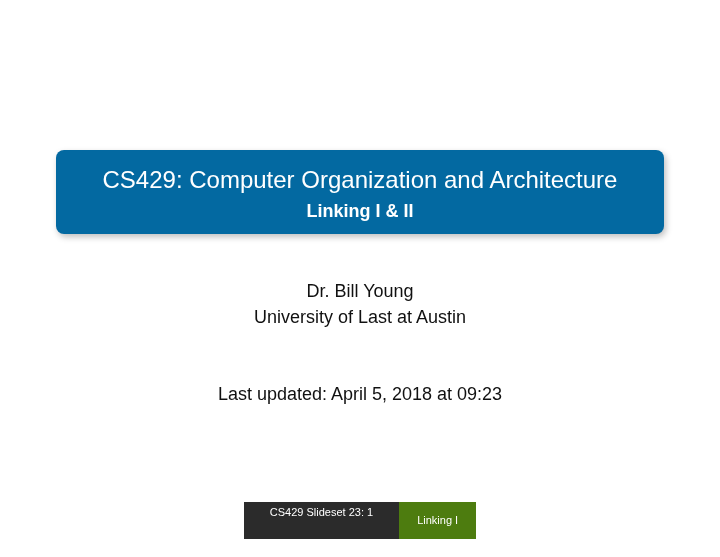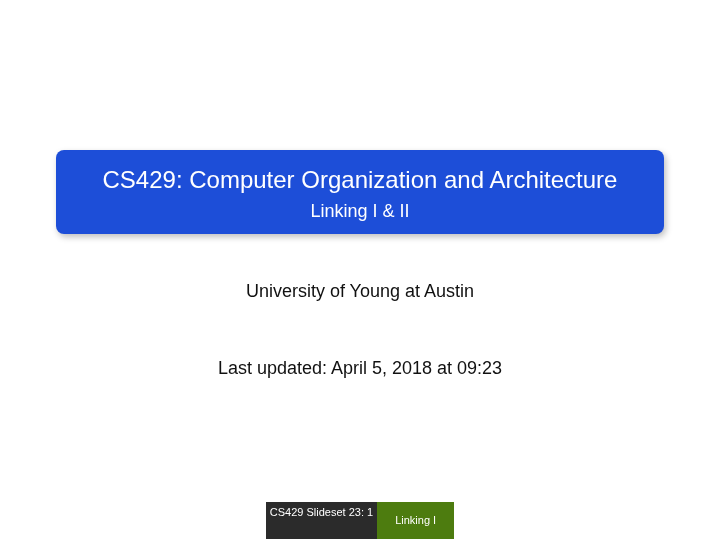--- a/index.html
+++ b/index.html
@@ -15,36 +15,36 @@
     width: 720px;
     height: 557px;
     position: relative;
     display: flex;
     flex-direction: column;
     align-items: center;
   }
   .title-block {
     margin-top: 150px;
     width: 608px;
-    background: #1d4ed8;
+    background: #0369a1;
     border-radius: 8px;
     box-shadow: 2px 3px 6px rgba(0,0,0,0.25);
     padding: 14px 18px 12px 18px;
     text-align: center;
   }
   .title-main {
     color: #ffffff;
     font-size: 24px;
     font-weight: 400;
     line-height: 1.3;
   }
   .title-sub {
     color: #ffffff;
     font-size: 18px;
-    font-weight: 400;
+    font-weight: 700;
     margin-top: 6px;
   }
   .author-block {
     margin-top: 44px;
     text-align: center;
     color: #111;
     font-size: 18px;
     line-height: 1.45;
   }
   .updated-block {
@@ -62,40 +62,41 @@
     justify-content: center;
   }
   .footer-inner {
     display: flex;
     font-size: 11px;
     line-height: 1;
   }
   .footer-left {
     background: #2b2b2b;
     color: #ffffff;
-    padding: 5px 4px;
+    padding: 5px 26px;
   }
   .footer-right {
     background: #4d7c0f;
     color: #ffffff;
     padding: 13px 18px;
   }
 </style>
 </head>
 <body>
 
 <div class="slide">
 
   <div class="title-block">
     <div class="title-main">CS429: Computer Organization and Architecture</div>
     <div class="title-sub">Linking I &amp; II</div>
   </div>
 
   <div class="author-block">
-    <div>University of Young at Austin</div>
+    <div>Dr. Bill Young</div>
+    <div>University of Last at Austin</div>
   </div>
 
   <div class="updated-block">Last updated: April 5, 2018 at 09:23</div>
 
   <div class="footer">
     <div class="footer-inner">
       <div class="footer-left">CS429 Slideset 23: 1</div>
       <div class="footer-right">Linking I</div>
     </div>
   </div>

